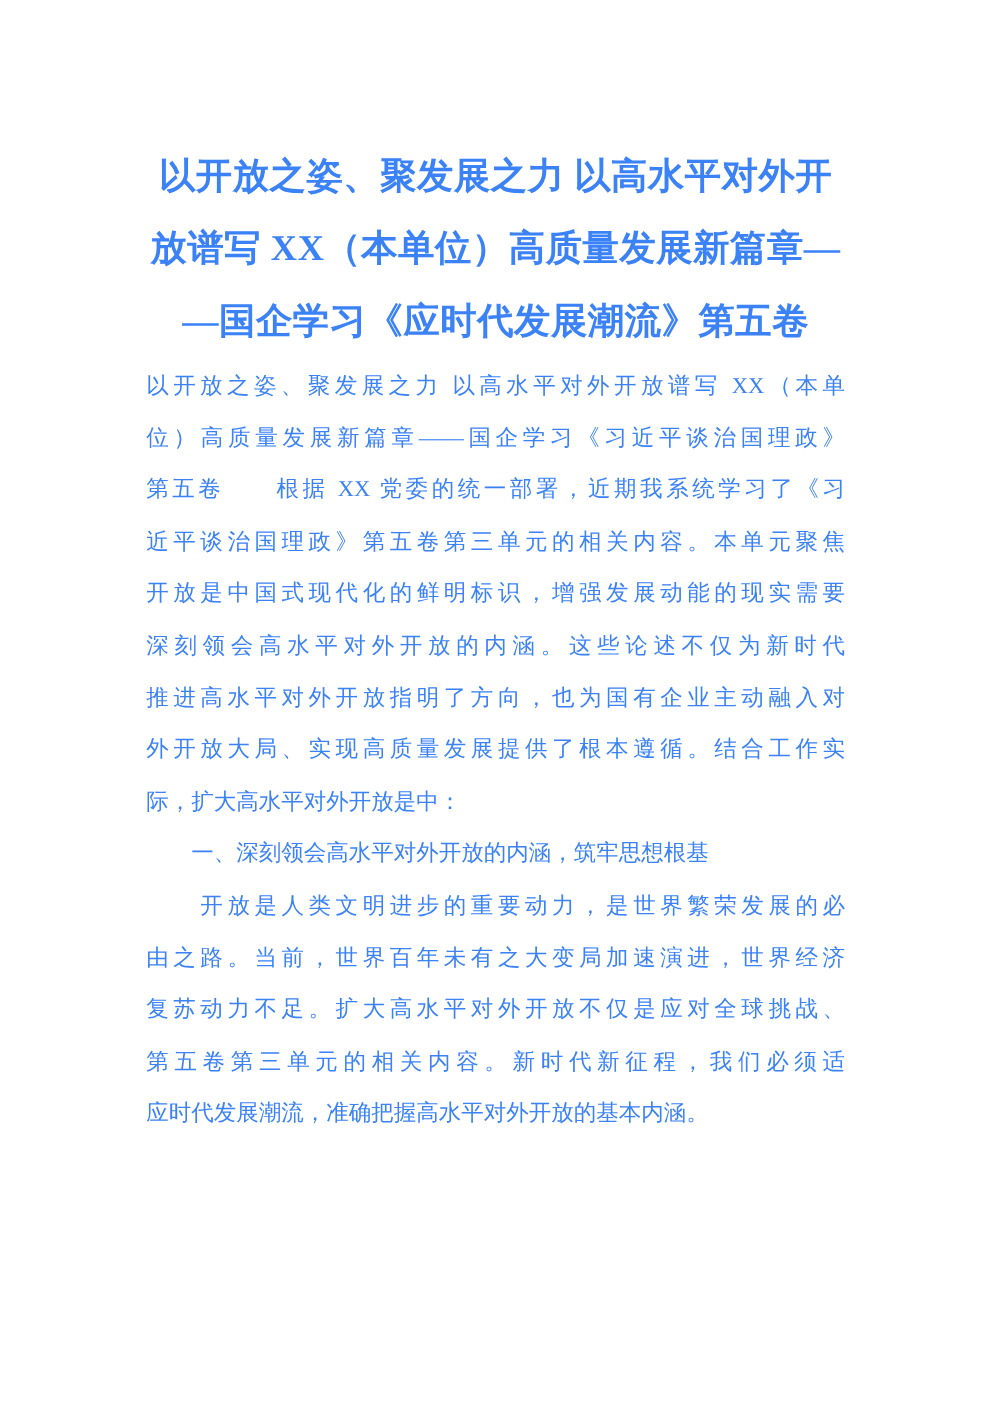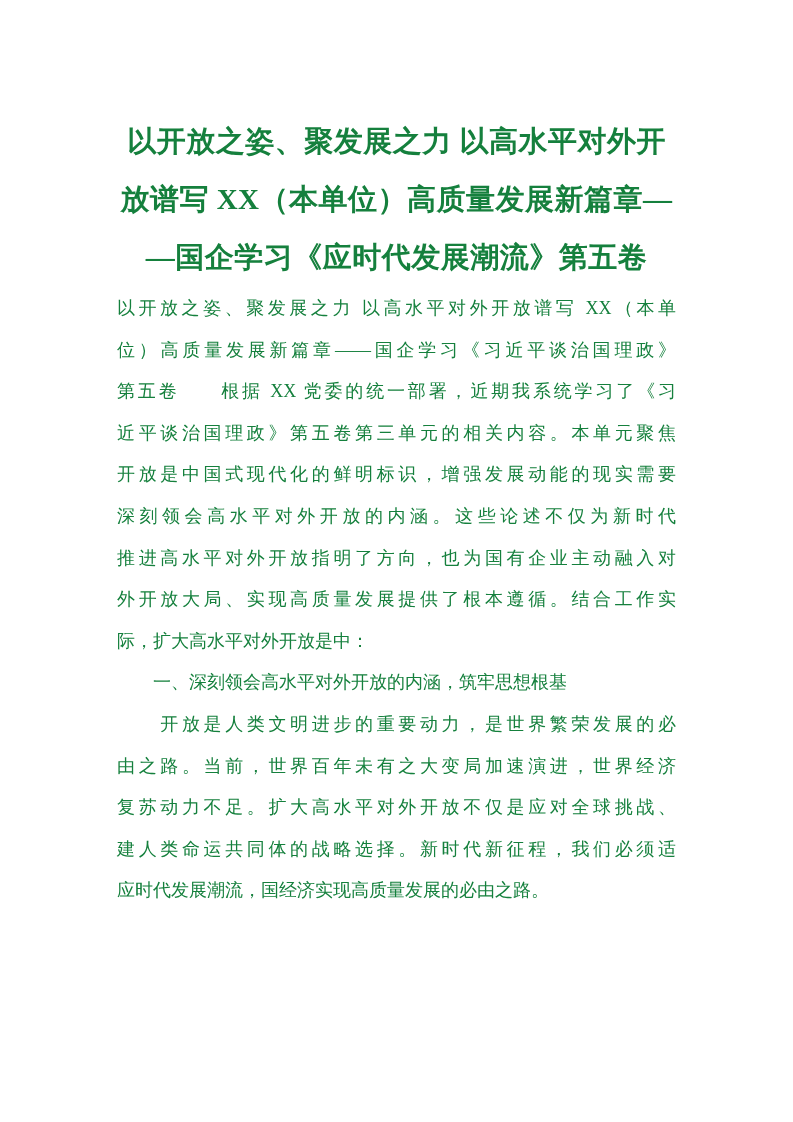--- a/index.html
+++ b/index.html
@@ -50,21 +50,21 @@
     text-align: justify;
     text-align-last: justify;
   }
   .line.last {
     text-align-last: left;
   }
 </style>
 </head>
 <body>
 
-<div class="page" style="background: rgb(255, 255, 255); color: #15803d;">
+<div class="page" style="background: rgb(255, 255, 255); color: #3b82f6;">
   <div class="content">
     <h1 class="doc-title">
         <div class="title-line">以开放之姿、聚发展之力 以高水平对外开</div>
         <div class="title-line">放谱写 XX（本单位）高质量发展新篇章—</div>
         <div class="title-line">—国企学习《应时代发展潮流》第五卷</div>
       </h1>
     <div class="doc-body">
         <div class="paragraph">
           <div class="line">以开放之姿、聚发展之力 以高水平对外开放谱写 XX（本单</div>
           <div class="line">位）高质量发展新篇章——国企学习《习近平谈治国理政》</div>
@@ -76,18 +76,18 @@
           <div class="line">外开放大局、实现高质量发展提供了根本遵循。结合工作实</div>
           <div class="line last">际，扩大高水平对外开放是中：</div>
         </div>
         <div class="paragraph">
           <div class="line last">　　一、深刻领会高水平对外开放的内涵，筑牢思想根基</div>
         </div>
         <div class="paragraph">
           <div class="line">　　开放是人类文明进步的重要动力，是世界繁荣发展的必</div>
           <div class="line">由之路。当前，世界百年未有之大变局加速演进，世界经济</div>
           <div class="line">复苏动力不足。扩大高水平对外开放不仅是应对全球挑战、</div>
-          <div class="line">建人类命运共同体的战略选择。新时代新征程，我们必须适</div>
-          <div class="line last">应时代发展潮流，国经济实现高质量发展的必由之路。</div>
+          <div class="line">第五卷第三单元的相关内容。新时代新征程，我们必须适</div>
+          <div class="line last">应时代发展潮流，准确把握高水平对外开放的基本内涵。</div>
         </div>
       </div>
   </div>
 </div>
 
 </body></html>

